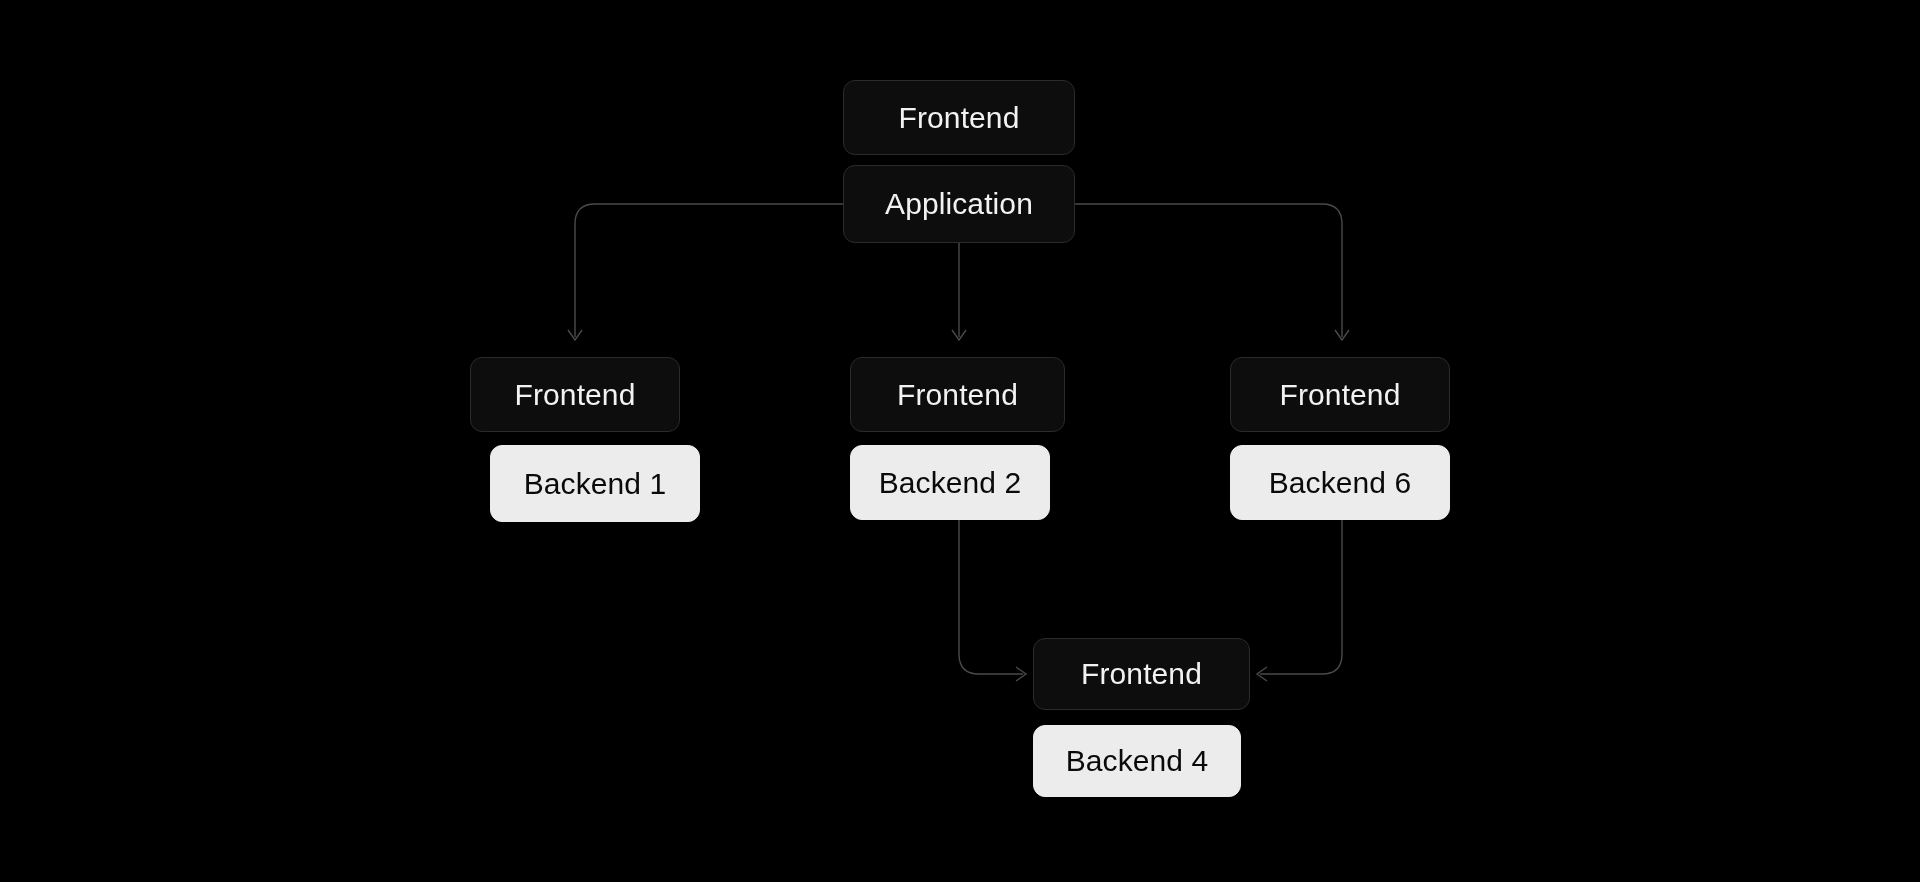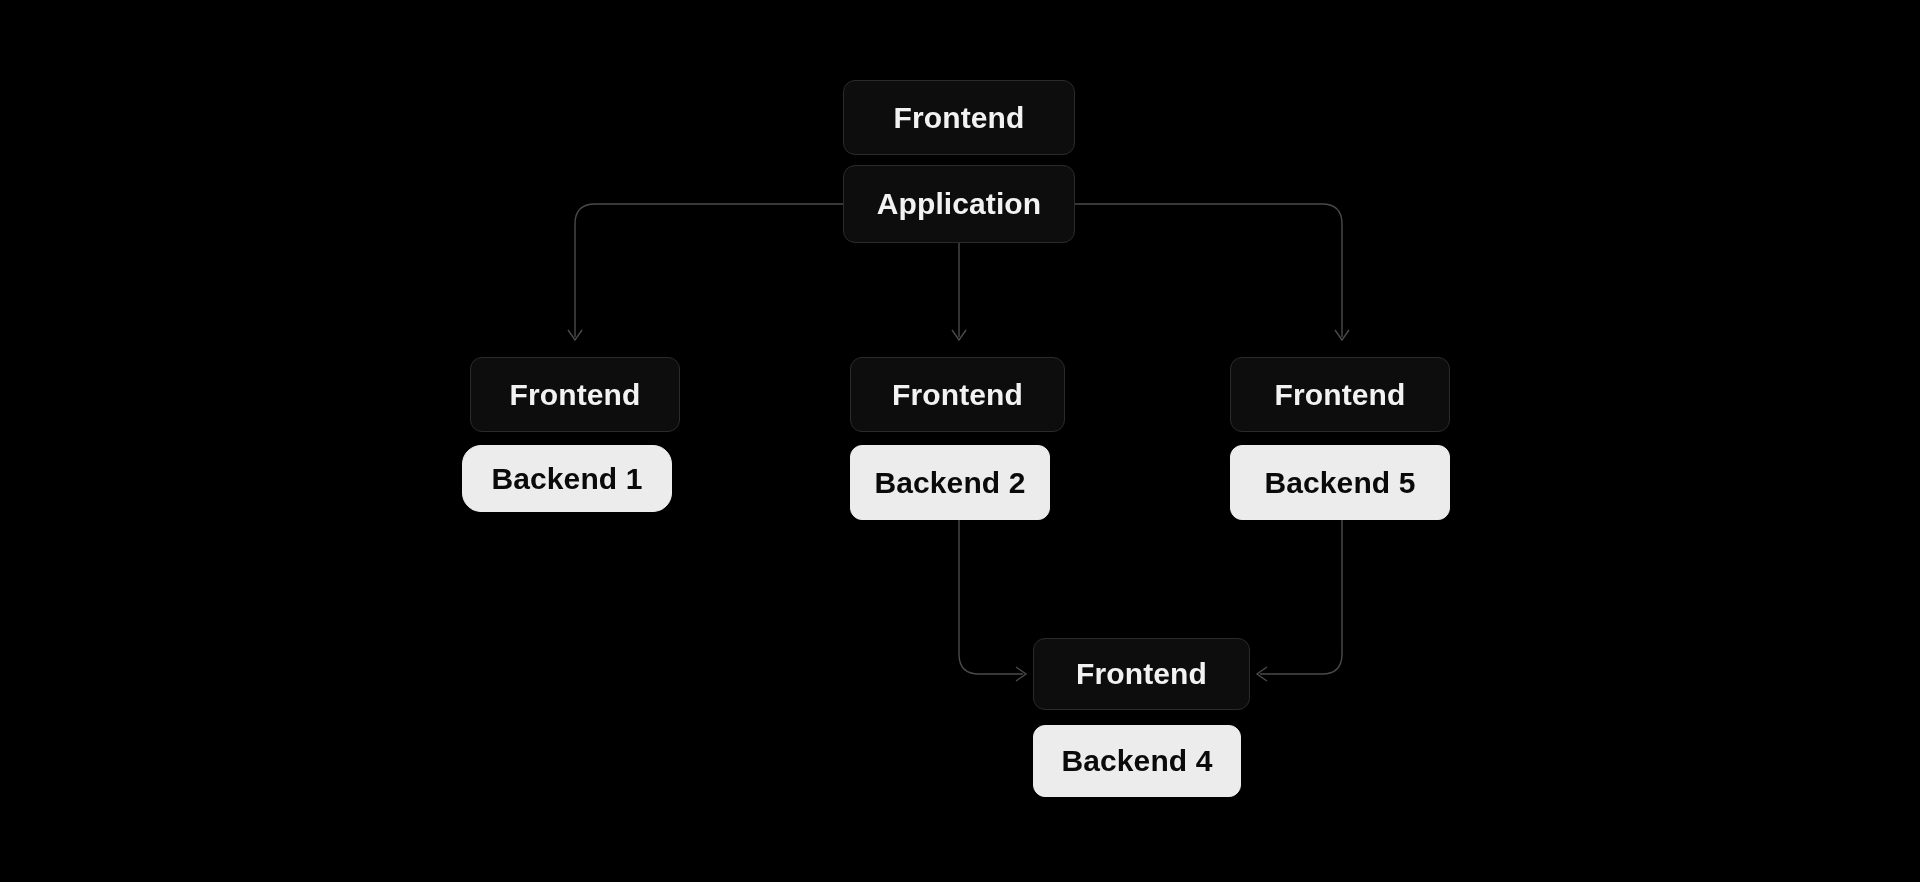--- a/index.html
+++ b/index.html
@@ -28,21 +28,21 @@
     pointer-events: none;
   }
   .node {
     position: absolute;
     box-sizing: border-box;
     display: flex;
     align-items: center;
     justify-content: center;
     border-radius: 12px;
     font-size: 30px;
-    font-weight: 700;
+    font-weight: 400;
     letter-spacing: 0.1px;
     white-space: nowrap;
     user-select: none;
   }
   .node.dark {
     background: #0d0d0d;
     border: 1px solid #2b2b2b;
     color: #f2f2f2;
   }
   .node.light {
@@ -81,34 +81,34 @@
   <div id="nodes">
       <div class="node dark" style="left: 843px; top: 80px; width: 232px; height: 75px;">
         <span class="node-label">Frontend</span>
       </div>
       <div class="node dark" style="left: 843px; top: 165px; width: 232px; height: 78px; align-items: center;">
         <span class="node-label">Application</span>
       </div>
       <div class="node dark" style="left: 470px; top: 357px; width: 210px; height: 75px;">
         <span class="node-label">Frontend</span>
       </div>
-      <div class="node light" style="left: 462px; top: 445px; width: 210px; height: 67px; border-radius: 19px;">
+      <div class="node light" style="left: 490px; top: 445px; width: 210px; height: 77px;">
         <span class="node-label">Backend 1</span>
       </div>
       <div class="node dark" style="left: 850px; top: 357px; width: 215px; height: 75px;">
         <span class="node-label">Frontend</span>
       </div>
       <div class="node light" style="left: 850px; top: 445px; width: 200px; height: 75px;">
         <span class="node-label">Backend 2</span>
       </div>
       <div class="node dark" style="left: 1230px; top: 357px; width: 220px; height: 75px;">
         <span class="node-label">Frontend</span>
       </div>
       <div class="node light" style="left: 1230px; top: 445px; width: 220px; height: 75px;">
-        <span class="node-label">Backend 5</span>
+        <span class="node-label">Backend 6</span>
       </div>
       <div class="node dark" style="left: 1033px; top: 638px; width: 217px; height: 72px;">
         <span class="node-label">Frontend</span>
       </div>
       <div class="node light" style="left: 1033px; top: 725px; width: 208px; height: 72px;">
         <span class="node-label">Backend 4</span>
       </div>
     </div>
 
 </div>

